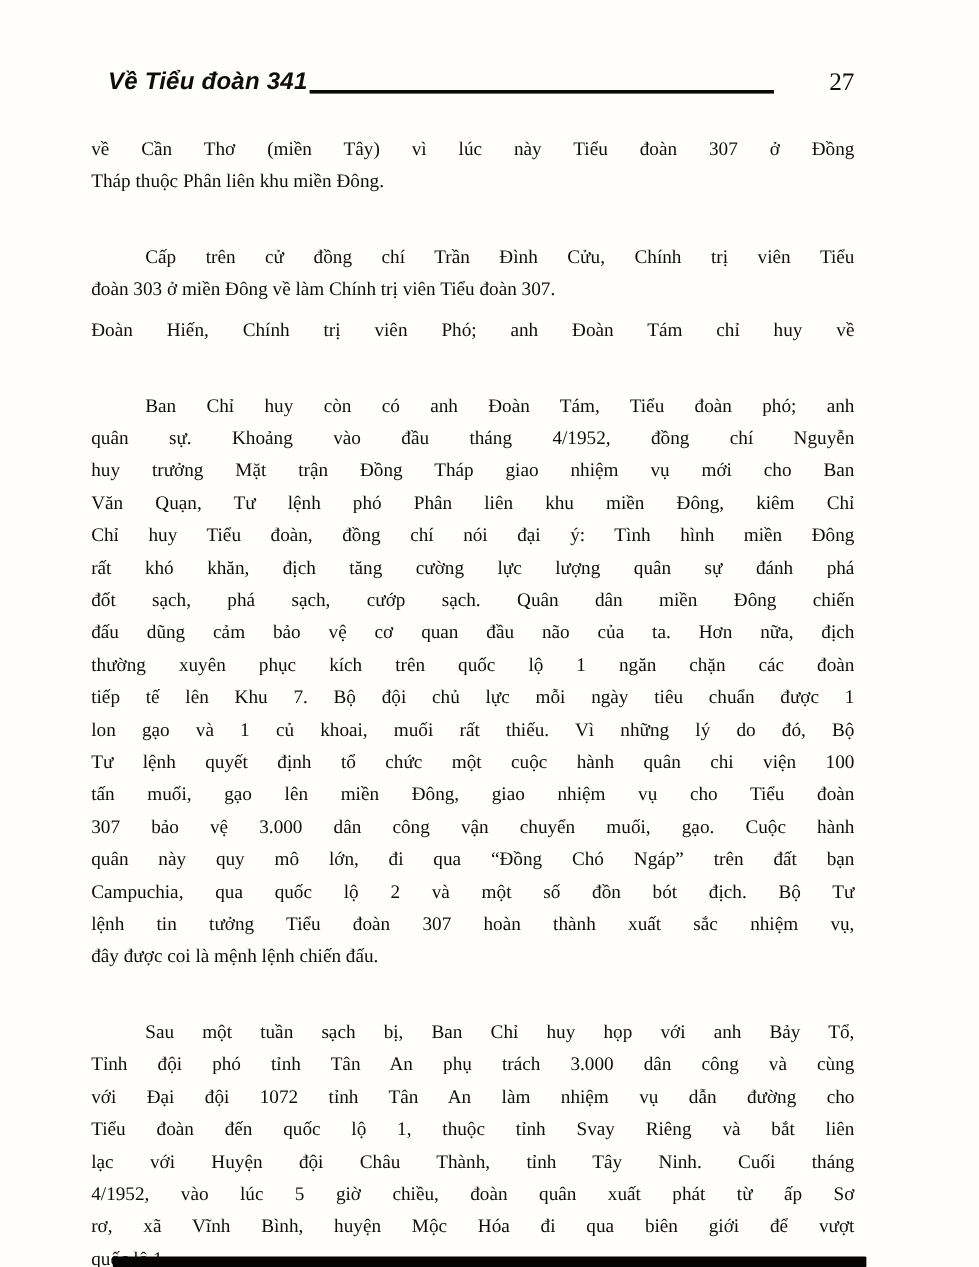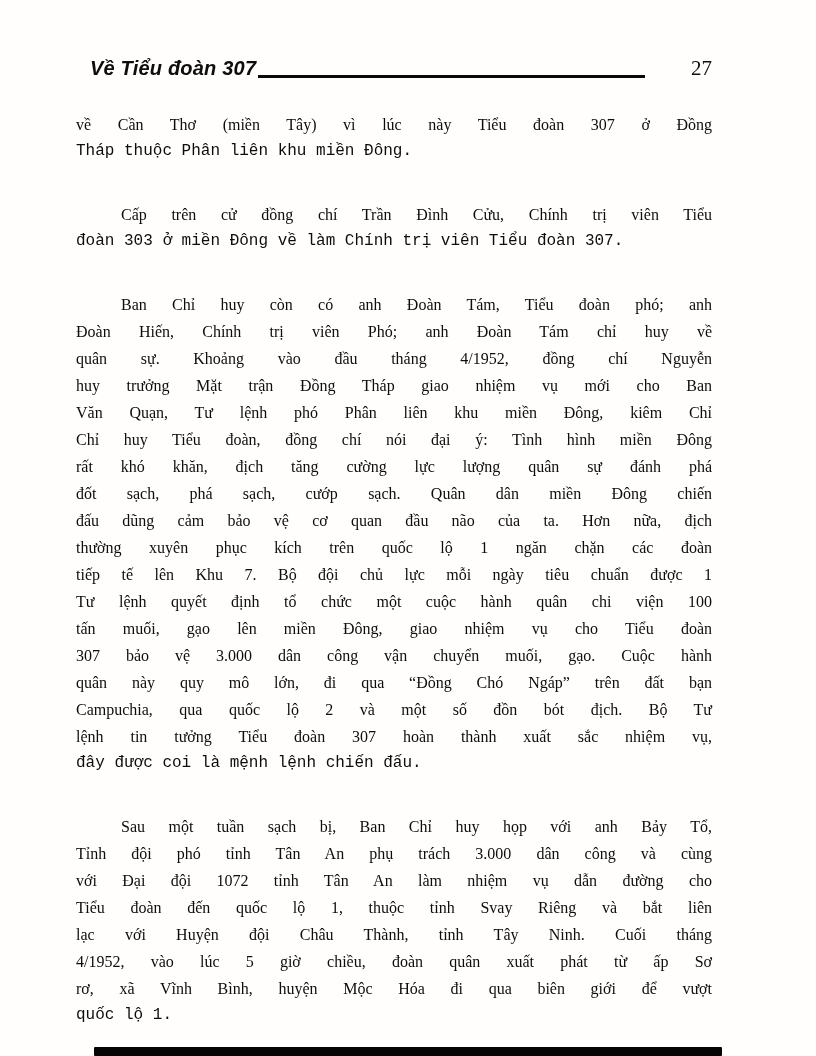--- a/index.html
+++ b/index.html
@@ -41,64 +41,65 @@
     left:76px;top:111px;width:636px;
     font-size:16px;line-height:27px;
   }
   .p{margin:0 0 7px 0;}
   .ln{
     text-align:justify;
     text-align-last:justify;
     white-space:normal;
   }
   .ln.first{text-indent:45px;margin-top:36px;}
-  .ln.last{text-align-last:left;font-family:Liberation Mono, monospace;}
+  .ln.last{text-align-last:left;}
   
   .bottom-bar{
     position:absolute;
     left:94px;top:1047px;width:628px;height:9px;
     background:#050505;
     border-radius:1px;
   }
 </style>
 </head>
 <body>
 
 <div class="sheet">
 
   <div class="header">
-    <span class="title">Về Tiểu đoàn 307</span>
+    <span class="title">Về Tiểu đoàn 341</span>
     <span class="rule"></span>
     <span class="pagenum">27</span>
   </div>
 
   <div class="bodytext">
 
     <div class="p">
       <div class="ln">về Cần Thơ (miền Tây) vì lúc này Tiểu đoàn 307 ở Đồng</div>
       <div class="ln last">Tháp thuộc Phân liên khu miền Đông.</div>
     </div>
 
     <div class="p">
       <div class="ln first">Cấp trên cử đồng chí Trần Đình Cửu, Chính trị viên Tiểu</div>
       <div class="ln last">đoàn 303 ở miền Đông về làm Chính trị viên Tiểu đoàn 307.</div>
     </div>
 
     <div class="p">
+      <div class="ln">Đoàn Hiến, Chính trị viên Phó; anh Đoàn Tám chỉ huy về</div>
       <div class="ln first">Ban Chỉ huy còn có anh Đoàn Tám, Tiểu đoàn phó; anh</div>
-      <div class="ln">Đoàn Hiến, Chính trị viên Phó; anh Đoàn Tám chỉ huy về</div>
       <div class="ln">quân sự. Khoảng vào đầu tháng 4/1952, đồng chí Nguyễn</div>
       <div class="ln">huy trưởng Mặt trận Đồng Tháp giao nhiệm vụ mới cho Ban</div>
       <div class="ln">Văn Quạn, Tư lệnh phó Phân liên khu miền Đông, kiêm Chỉ</div>
       <div class="ln">Chỉ huy Tiểu đoàn, đồng chí nói đại ý: Tình hình miền Đông</div>
       <div class="ln">rất khó khăn, địch tăng cường lực lượng quân sự đánh phá</div>
       <div class="ln">đốt sạch, phá sạch, cướp sạch. Quân dân miền Đông chiến</div>
       <div class="ln">đấu dũng cảm bảo vệ cơ quan đầu não của ta. Hơn nữa, địch</div>
       <div class="ln">thường xuyên phục kích trên quốc lộ 1 ngăn chặn các đoàn</div>
       <div class="ln">tiếp tế lên Khu 7. Bộ đội chủ lực mỗi ngày tiêu chuẩn được 1</div>
+      <div class="ln">lon gạo và 1 củ khoai, muối rất thiếu. Vì những lý do đó, Bộ</div>
       <div class="ln">Tư lệnh quyết định tổ chức một cuộc hành quân chi viện 100</div>
       <div class="ln">tấn muối, gạo lên miền Đông, giao nhiệm vụ cho Tiểu đoàn</div>
       <div class="ln">307 bảo vệ 3.000 dân công vận chuyển muối, gạo. Cuộc hành</div>
       <div class="ln">quân này quy mô lớn, đi qua “Đồng Chó Ngáp” trên đất bạn</div>
       <div class="ln">Campuchia, qua quốc lộ 2 và một số đồn bót địch. Bộ Tư</div>
       <div class="ln">lệnh tin tưởng Tiểu đoàn 307 hoàn thành xuất sắc nhiệm vụ,</div>
       <div class="ln last">đây được coi là mệnh lệnh chiến đấu.</div>
     </div>
 
     <div class="p">

